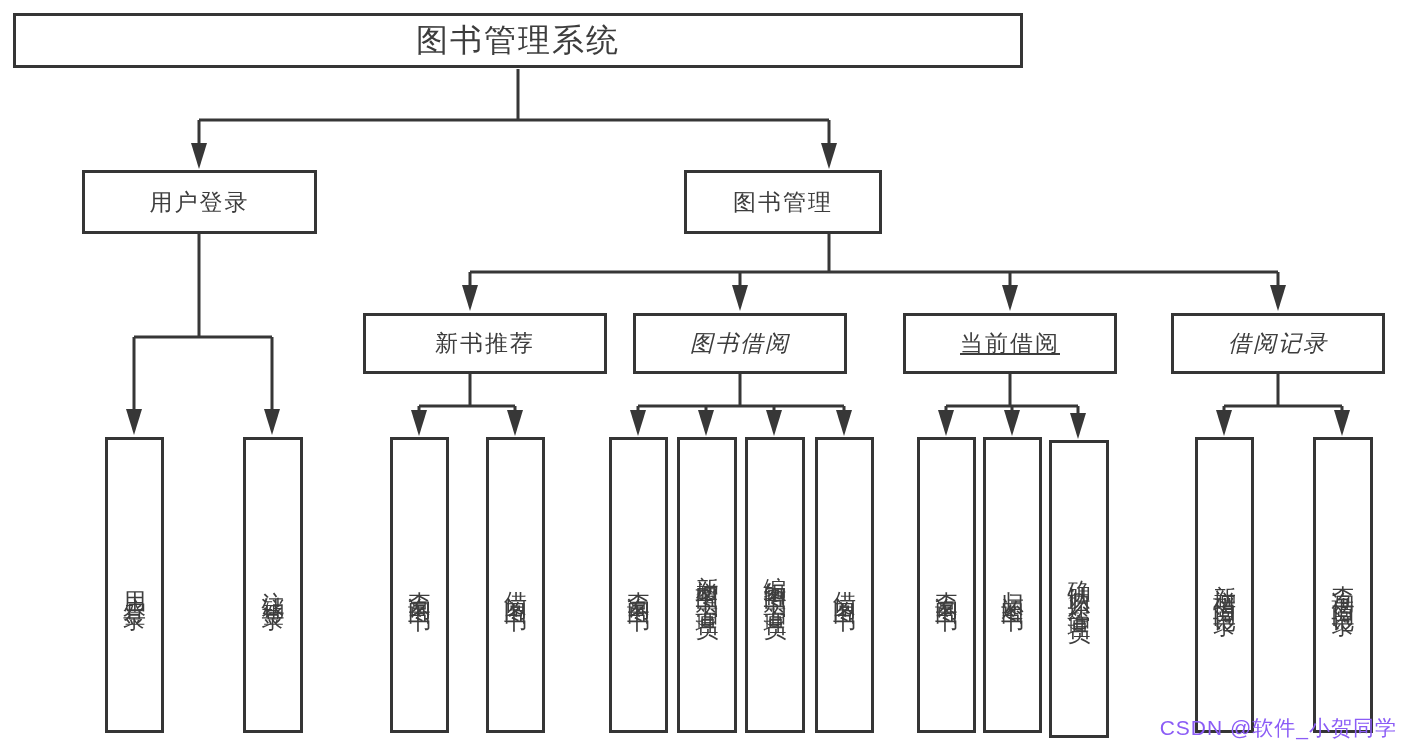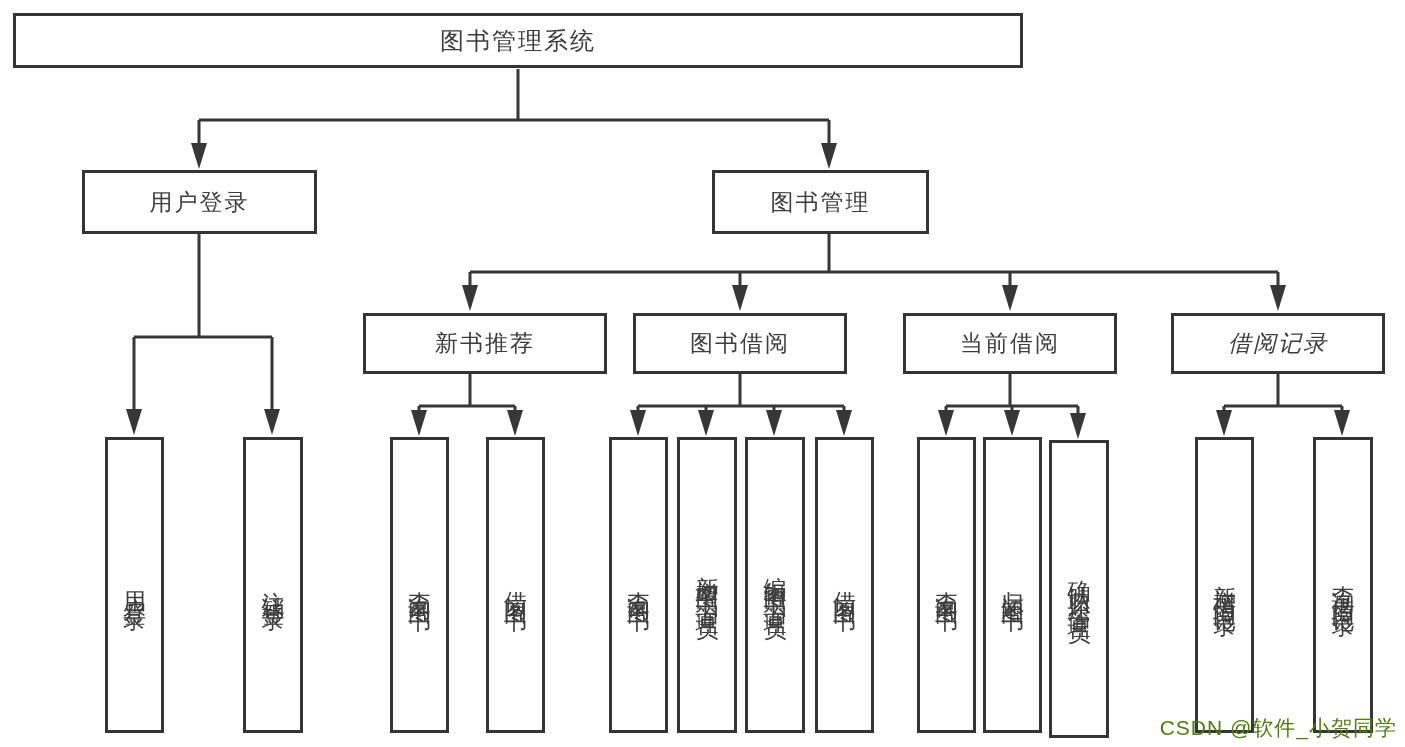--- a/index.html
+++ b/index.html
@@ -12,28 +12,28 @@
   .connectors{position:absolute;left:0;top:0;z-index:1;}
   .wire{fill:none;stroke:#373737;stroke-width:3;}
   .arrow{fill:#373737;stroke:none;}
   .node{
     position:absolute;box-sizing:border-box;z-index:2;
     border:3px solid #353535;background:#ffffff;
     display:flex;align-items:center;justify-content:center;
     color:#3d3d3d;
   }
   .hlabel{font-size:23px;letter-spacing:2px;white-space:nowrap;}
-  .root .hlabel{font-size:24px;}
+  .root .hlabel{font-size:32px;}
   .vlabel{
     writing-mode:vertical-rl;text-orientation:mixed;
     font-size:23px;letter-spacing:6px;line-height:1;white-space:nowrap;
   }
   .watermark{
     position:absolute;top:714px;right:8px;z-index:3;
-    font-size:21px;letter-spacing:1px;color:#4d7c0f;white-space:nowrap;
+    font-size:21px;letter-spacing:1px;color:#8b5cf6;white-space:nowrap;
   }
 </style>
 </head>
 <body>
 
 <div class="canvas">
 
   <svg class="connectors" width="1405" height="747" viewBox="0 0 1405 747">
     <path class="wire" d="
       M518 69 L518 120
@@ -90,31 +90,31 @@
     <polygon class="arrow" points="1334,410 1350,410 1342,436"></polygon>
   </svg>
 
   <div class="node root" style="left:13px;top:13px;width:1010px;height:55px;">
     <span class="hlabel">图书管理系统</span>
   </div>
 
   <div class="node" style="left:82px;top:170px;width:235px;height:64px;">
     <span class="hlabel">用户登录</span>
   </div>
-  <div class="node" style="left:712px;top:170px;width:217px;height:64px;">
+  <div class="node" style="left:684px;top:170px;width:198px;height:64px;">
     <span class="hlabel">图书管理</span>
   </div>
 
   <div class="node" style="left:363px;top:313px;width:244px;height:61px;">
     <span class="hlabel">新书推荐</span>
   </div>
-  <div class="node" style="left:633px;top:313px;width:214px;height:61px;">
+  <div class="node" style="left:633px;top:313px;width:214px;height:61px;font-style:italic;">
     <span class="hlabel">图书借阅</span>
   </div>
-  <div class="node" style="left:903px;top:313px;width:214px;height:61px;">
+  <div class="node" style="left:903px;top:313px;width:214px;height:61px;text-decoration:underline;">
     <span class="hlabel">当前借阅</span>
   </div>
   <div class="node" style="left:1171px;top:313px;width:214px;height:61px;font-style:italic;">
     <span class="hlabel">借阅记录</span>
   </div>
 
   <div class="node" style="left:105px;top:437px;width:59px;height:296px;">
     <span class="vlabel">用户登录</span>
   </div>
   <div class="node" style="left:243px;top:437px;width:60px;height:296px;">

